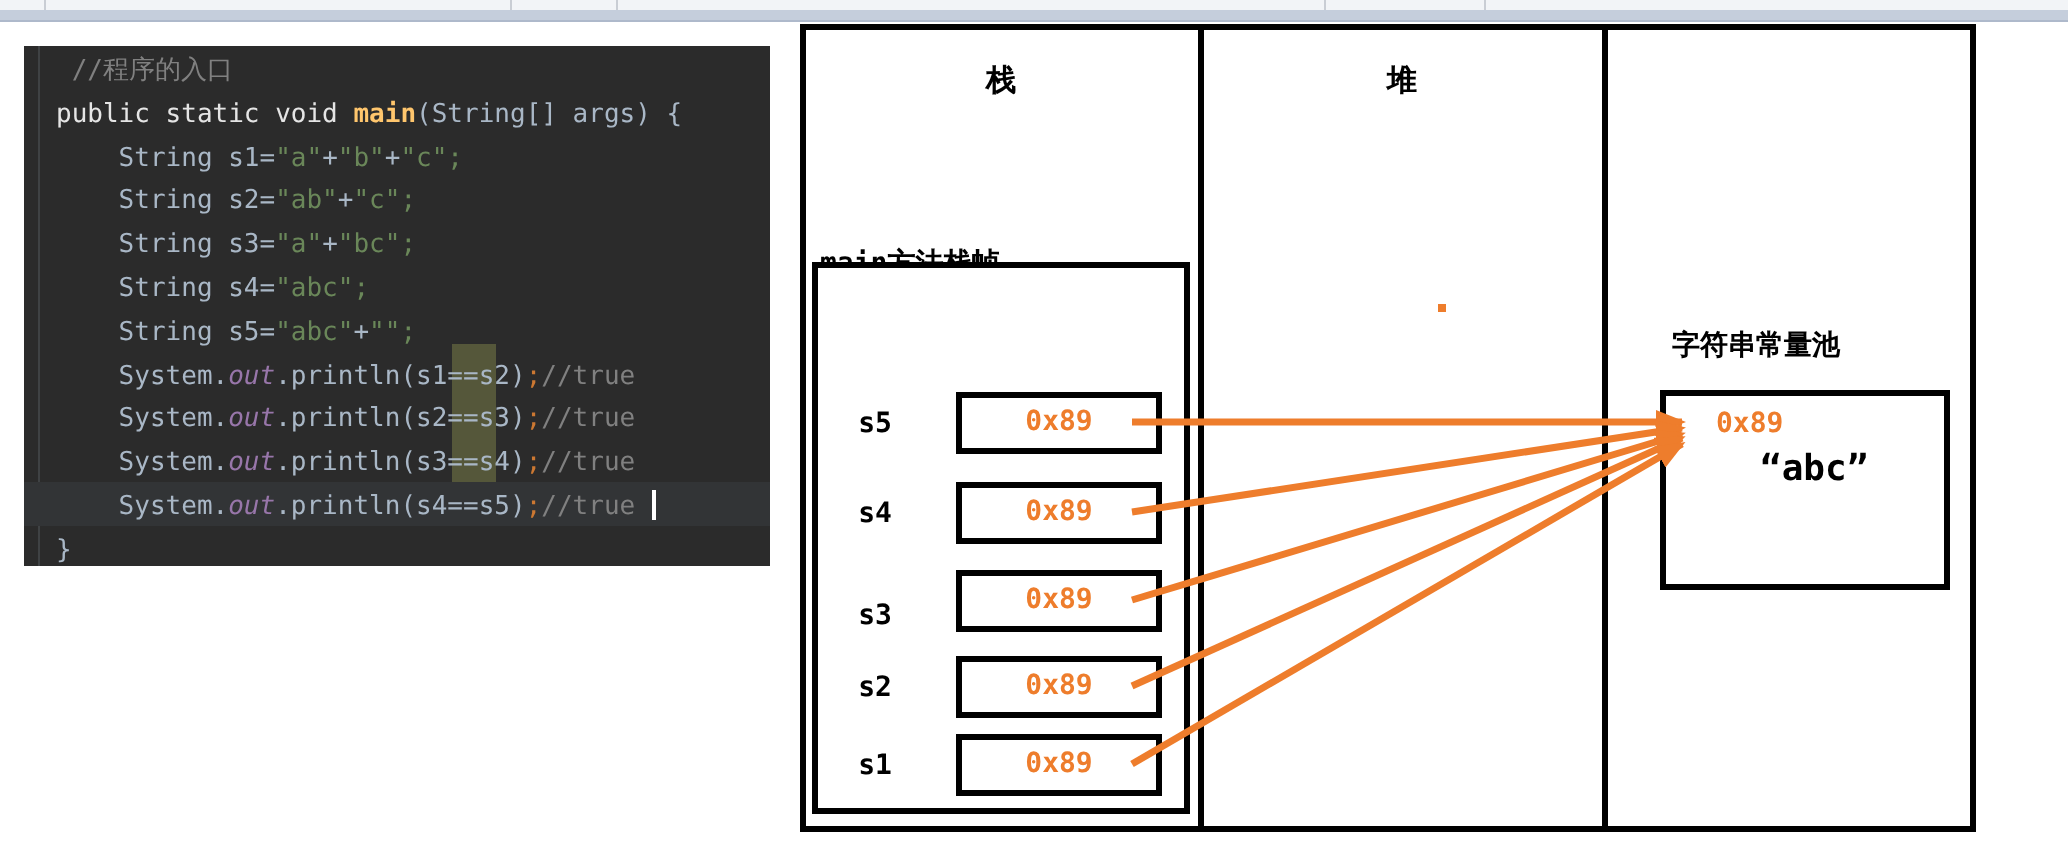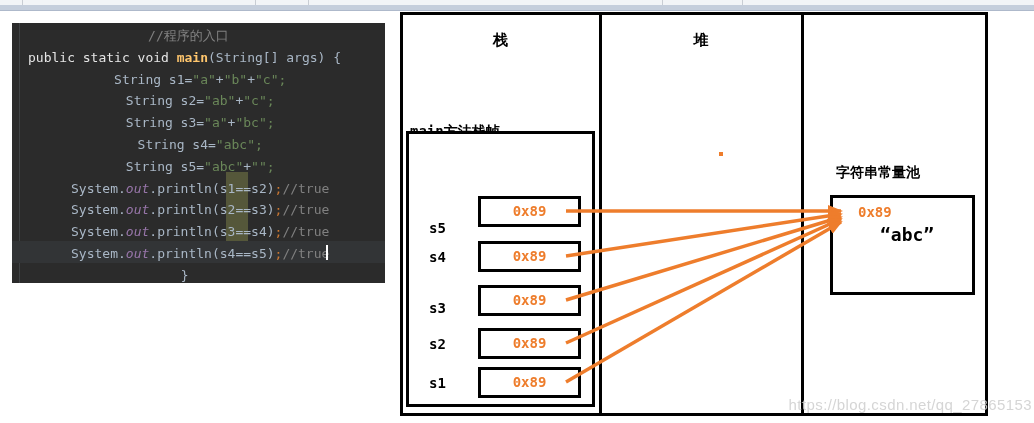--- a/index.html
+++ b/index.html
@@ -16,21 +16,21 @@
   .code-panel {
     position:absolute; left:12px; top:23px; width:373px; height:260px;
     background:#2b2b2b;
     font-family:"DejaVu Sans Mono", "Liberation Mono", monospace;
     font-size:13px; color:#a9b7c6; white-space:pre; overflow:hidden;
   }
   .gutter-line { position:absolute; left:7px; top:0; width:1px; height:260px; background:#3f4244; }
   .sel-band   { position:absolute; left:214px; top:149px; width:22px; height:86px; background:#55573a; }
   .cur-line   { position:absolute; left:0; top:218px; width:373px; height:22px; background:#323436; }
   .code-lines { position:absolute; left:16px; top:2px; }
-  .code-line  { height:21.8px; line-height:21.8px; position:relative;text-align:center; }
+  .code-line  { height:21.8px; line-height:21.8px; position:relative; }
   .tok-kw  { color:#e5e5e5; }
   .tok-fn  { color:#ffc66d; font-weight:bold; }
   .tok-pl  { color:#a9b7c6; }
   .tok-str { color:#6a8759; }
   .tok-cm  { color:#808080; }
   .tok-fld { color:#9876aa; font-style:italic; }
   .tok-sc  { color:#cc7832; }
   .caret { position:absolute; left:314px; top:222px; width:2px; height:15px; background:#ffffff; }
   
   .diagram-outer {
@@ -105,21 +105,21 @@
   <div class="diagram-outer"></div>
   <div class="col-divider" style="left:599px"></div>
   <div class="col-divider" style="left:801px"></div>
 
   <div class="col-title" style="left:403px; width:196px;">栈</div>
   <div class="col-title" style="left:602px; width:199px;">堆</div>
 
   <div class="frame-label">main方法栈帧</div>
   <div class="frame-box"></div>
   <div id="stack-vars">
-      <div class="var-label" style="top: 220px;">s5</div>
+      <div class="var-label" style="top: 204px;">s5</div>
       <div class="var-box" style="top: 196px; color: rgb(238, 125, 44);">0x89</div>
       <div class="var-label" style="top: 249px;">s4</div>
       <div class="var-box" style="top: 241px; color: rgb(238, 125, 44);">0x89</div>
       <div class="var-label" style="top: 300px;">s3</div>
       <div class="var-box" style="top: 285px; color: rgb(238, 125, 44);">0x89</div>
       <div class="var-label" style="top: 336px;">s2</div>
       <div class="var-box" style="top: 328px; color: rgb(238, 125, 44);">0x89</div>
       <div class="var-label" style="top: 375px;">s1</div>
       <div class="var-box" style="top: 367px; color: rgb(238, 125, 44);">0x89</div>
     </div>
@@ -137,14 +137,13 @@
           <path d="M0,0 L15,6 L0,12 Z" fill="#ee7d2c"></path>
         </marker>
       </defs>
       <line x1="566" y1="211" x2="841" y2="211" stroke="#ee7d2c" stroke-width="3.5" marker-end="url(#ah)"></line>
       <line x1="566" y1="256" x2="841" y2="214" stroke="#ee7d2c" stroke-width="3.5" marker-end="url(#ah)"></line>
       <line x1="566" y1="300" x2="841" y2="217" stroke="#ee7d2c" stroke-width="3.5" marker-end="url(#ah)"></line>
       <line x1="566" y1="343" x2="841" y2="219" stroke="#ee7d2c" stroke-width="3.5" marker-end="url(#ah)"></line>
       <line x1="566" y1="382" x2="841" y2="222" stroke="#ee7d2c" stroke-width="3.5" marker-end="url(#ah)"></line>
     </svg>
 
-  <div class="watermark">https://blog.csdn.net/qq_27865153</div>
 </div>
 
 </body></html>

